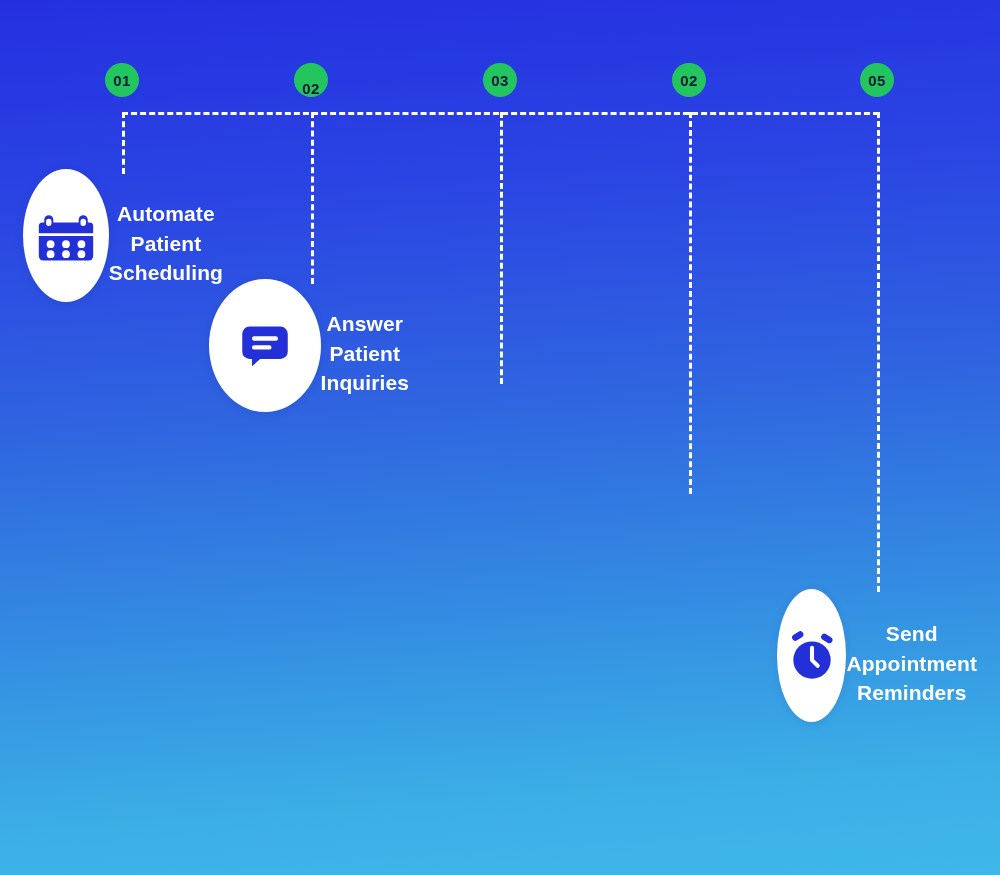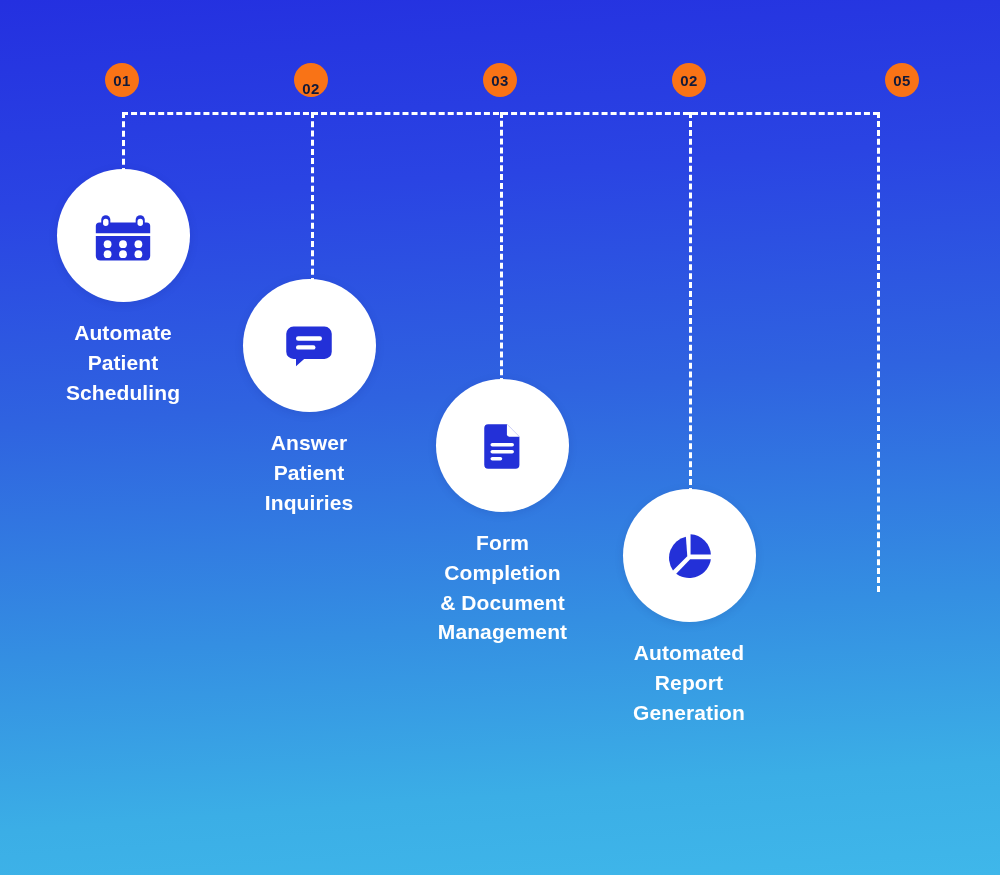--- a/index.html
+++ b/index.html
@@ -22,29 +22,29 @@
     position:absolute;
     border-left:3px dashed #ffffff;
     width:0;
   }
 
   
   .badge {
     position:absolute;
     width:34px; height:34px;
     border-radius:50%;
-    background:#f97316;
+    background:#22c55e;
     color:#121A3A;
     display:flex; align-items:center; justify-content:center;
     font-size:15px; font-weight:600;
     letter-spacing:.3px;
   }
 
   
-  .step { position:absolute; display:flex; flex-direction:column; align-items:center; }
+  .step { position:absolute; display:flex; flex-direction:row; align-items:center; }
   .disc {
     border-radius:50%;
     background:#ffffff;
     display:flex; align-items:center; justify-content:center;
     box-shadow:0 2px 10px rgba(10,20,90,.10);
   }
   .caption {
     margin-top:16px;
     color:#ffffff;
     text-align:center;
@@ -74,21 +74,21 @@
   </div>
   <div class="badge" style="left:294px; top:63px;align-items:flex-end;">
     <span>02</span>
   </div>
   <div class="badge" style="left:483px; top:63px;">
     <span>03</span>
   </div>
   <div class="badge" style="left:672px; top:63px;">
     <span>02</span>
   </div>
-  <div class="badge" style="left:885px; top:63px;">
+  <div class="badge" style="left:860px; top:63px;">
     <span>05</span>
   </div>
 
   <div class="step" style="left:23px; top:169px; width:200px;">
     <div class="disc" style="width:133px; height:133px;">
       <span>
         <svg class="svgicon" width="58" height="58" viewBox="0 0 64 64" fill="none">
           <rect x="8" y="9" width="10" height="13" rx="5" fill="#2330D8"></rect>
           <rect x="46" y="9" width="10" height="13" rx="5" fill="#2330D8"></rect>
           <path d="M6 17h52a4 4 0 0 1 4 4v8H2v-8a4 4 0 0 1 4-4z" fill="#2330D8"></path>
@@ -117,47 +117,31 @@
           <rect x="16" y="20" width="32" height="5.4" rx="2.7" fill="#FFFFFF"></rect>
           <rect x="16" y="31" width="24" height="5.4" rx="2.7" fill="#FFFFFF"></rect>
         </svg>
       </span>
     </div>
     <div class="caption">Answer
 Patient
 Inquiries</div>
   </div>
 
-  <div class="step" style="left:400px; top:379px; width:205px;">
+
+
+  <div class="step" style="left:777px; top:589px; width:200px;">
     <div class="disc" style="width:133px; height:133px;">
       <span>
-        <svg class="svgicon" width="50" height="50" viewBox="0 0 64 64" fill="none">
-          <path d="M13 4h24l16 16v36a5 5 0 0 1-5 5H13a5 5 0 0 1-5-5V9a5 5 0 0 1 5-5z" fill="#2330D8"></path>
-          <path d="M37 4l16 16H40a3 3 0 0 1-3-3V4z" fill="#FFFFFF"></path>
-          <rect x="16" y="28" width="30" height="4.6" rx="2.3" fill="#FFFFFF"></rect>
-          <rect x="16" y="37" width="30" height="4.6" rx="2.3" fill="#FFFFFF"></rect>
-          <rect x="16" y="46" width="15" height="4.6" rx="2.3" fill="#FFFFFF"></rect>
+        <svg class="svgicon" width="52" height="52" viewBox="0 0 64 64" fill="none">
+          <rect x="6" y="8" width="15" height="8" rx="4" transform="rotate(-32 6 8)" fill="#2330D8"></rect>
+          <rect x="46" y="3" width="15" height="8" rx="4" transform="rotate(32 46 3)" fill="#2330D8"></rect>
+          <circle cx="32" cy="37" r="23" fill="#2330D8"></circle>
+          <path d="M32 22v15l7 7" stroke="#FFFFFF" stroke-width="5" stroke-linecap="round" stroke-linejoin="round" fill="none"></path>
         </svg>
       </span>
     </div>
-    <div class="caption">Form
-Completion
-&amp; Document
-Management</div>
+    <div class="caption">Send
+Appointment
+Reminders</div>
   </div>
-
-  <div class="step" style="left:589px; top:489px; width:200px;">
-    <div class="disc" style="width:133px; height:133px;">
-      <span>
-        <svg class="svgicon" width="50" height="50" viewBox="0 0 64 64" fill="none">
-          <path d="M34 4a28 28 0 0 1 26 26H34V4z" fill="#2330D8"></path>
-          <path d="M28 7.2A28 28 0 0 0 11.5 50.5L29.8 32.2 28 7.2z" fill="#2330D8"></path>
-          <path d="M33.5 36H60A28 28 0 0 1 15.6 54.6L33.5 36z" fill="#2330D8"></path>
-        </svg>
-      </span>
-    </div>
-    <div class="caption">Automated
-Report
-Generation</div>
-  </div>
-
 
 </div>
 
 </body></html>

